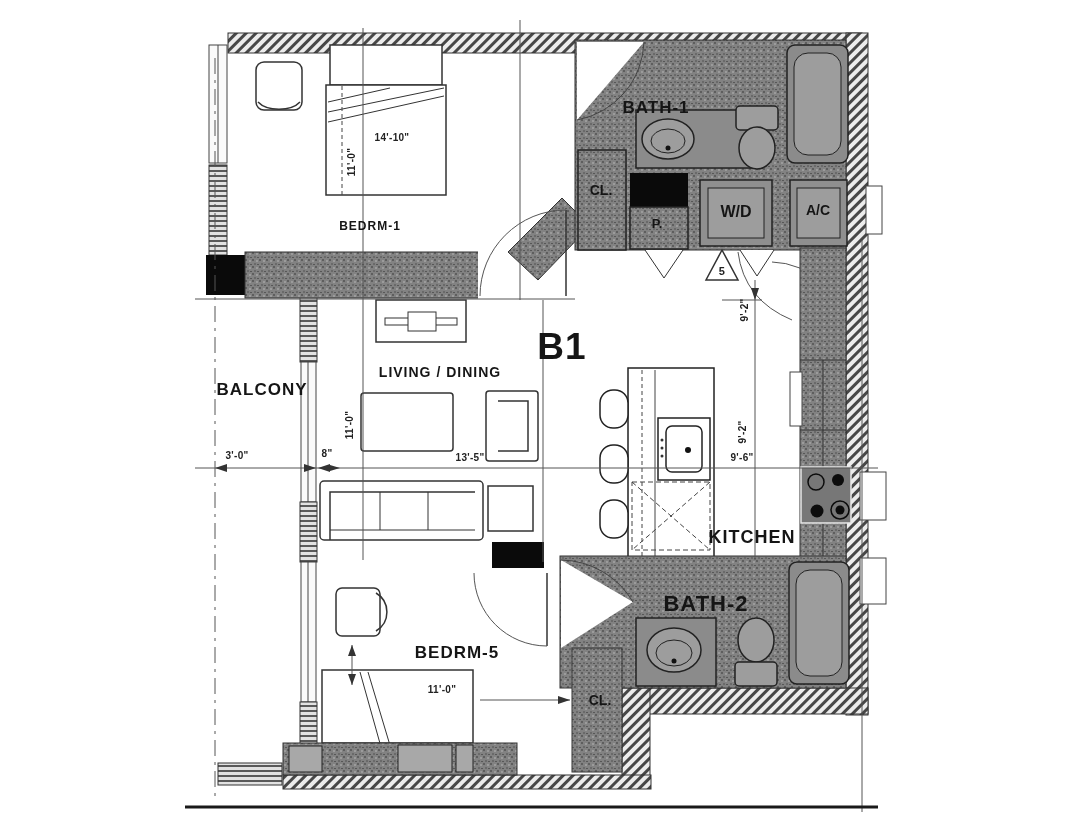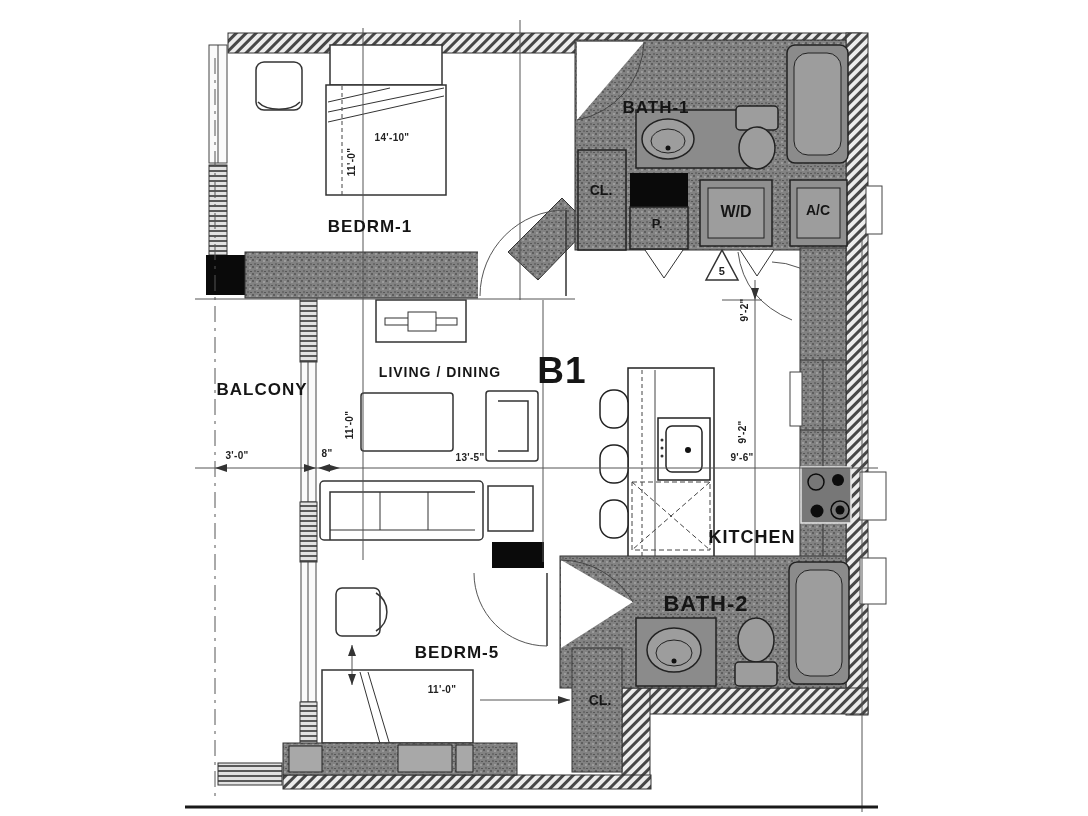--- a/index.html
+++ b/index.html
@@ -253,27 +253,27 @@
       <polygon points="318,468 330,464 330,472" fill="#333" stroke="none"></polygon>
       <polygon points="340,468 330,465 330,471" fill="#333" stroke="none"></polygon>
       <polygon points="755,300 751,288 759,288" fill="#333" stroke="none"></polygon>
       <polygon points="570,700 558,696 558,704" fill="#333" stroke="none"></polygon>
       <polygon points="352,645 348,656 356,656" fill="#333" stroke="none"></polygon>
       <polygon points="352,685 348,674 356,674" fill="#333" stroke="none"></polygon>
       <line x1="185" y1="807" x2="878" y2="807" stroke="#1a1a1a" stroke-width="3"></line>
     </g>
   </svg>
 
-  <div class="lbl room" style="left:370px;top:226px;font-size:17px;text-align:center;">BEDRM-1</div>
+  <div class="lbl room" style="left:370px;top:226px;font-size:12px;text-align:center;">BEDRM-1</div>
   <div class="lbl room" style="left:656px;top:86px;font-size:17px;margin-top:21px;">BATH-1</div>
   <div class="lbl" style="left:601px;top:190px;font-size:14px;">CL.</div>
   <div class="lbl" style="left:657px;top:223px;font-size:13px;">P.</div>
   <div class="lbl" style="left:736px;top:212px;font-size:16px;">W/D</div>
   <div class="lbl" style="left:818px;top:210px;font-size:14px;">A/C</div>
-  <div class="lbl unit" style="left:562px;top:346px;margin-top:24px;">B1</div>
+  <div class="lbl unit" style="left:562px;top:346px;">B1</div>
   <div class="lbl room" style="left:440px;top:372px;font-size:14px;">LIVING / DINING</div>
   <div class="lbl room" style="left:262px;top:389px;font-size:17px;">BALCONY</div>
   <div class="lbl room" style="left:752px;top:497px;font-size:18px;margin-top:40px;">KITCHEN</div>
   <div class="lbl room" style="left:706px;top:604px;font-size:22px;">BATH-2</div>
   <div class="lbl room" style="left:457px;top:652px;font-size:17px;">BEDRM-5</div>
   <div class="lbl" style="left:600px;top:700px;font-size:14px;">CL.</div>
 
   <div class="lbl dim" style="left:392px;top:138px;">14'-10"</div>
   <div class="lbl dim rot" style="left:352px;top:162px;">11'-0"</div>
   <div class="lbl dim rot" style="left:350px;top:425px;">11'-0"</div>

